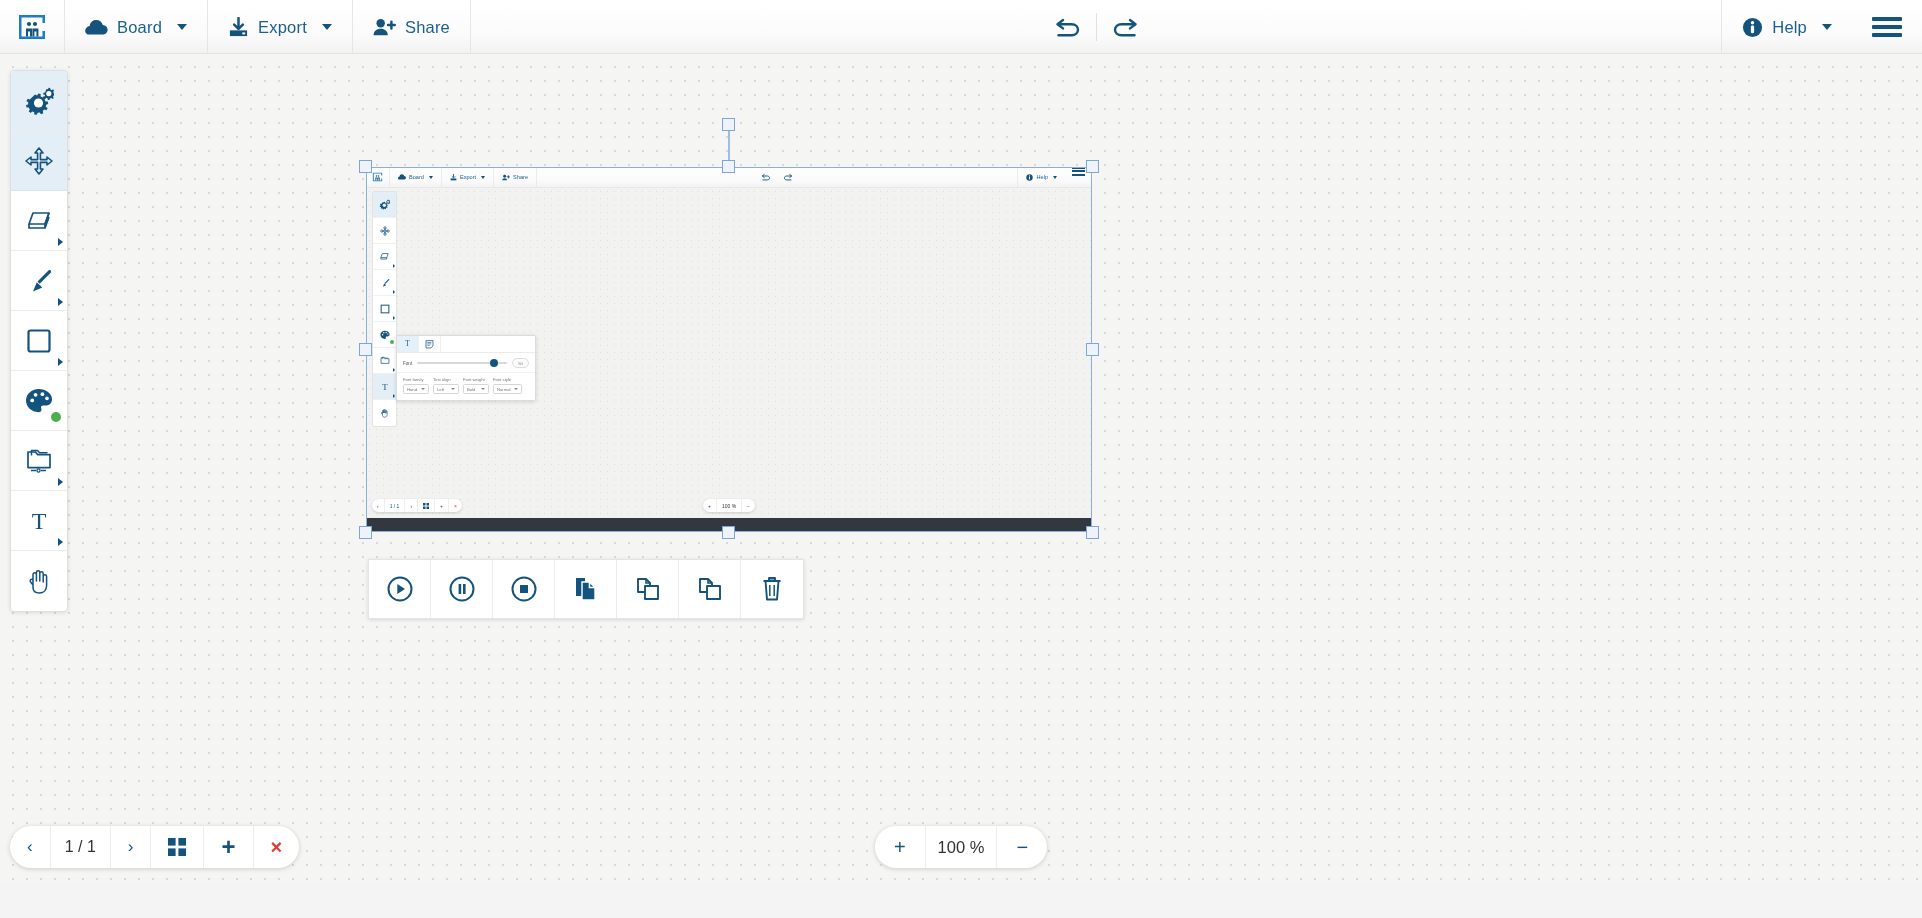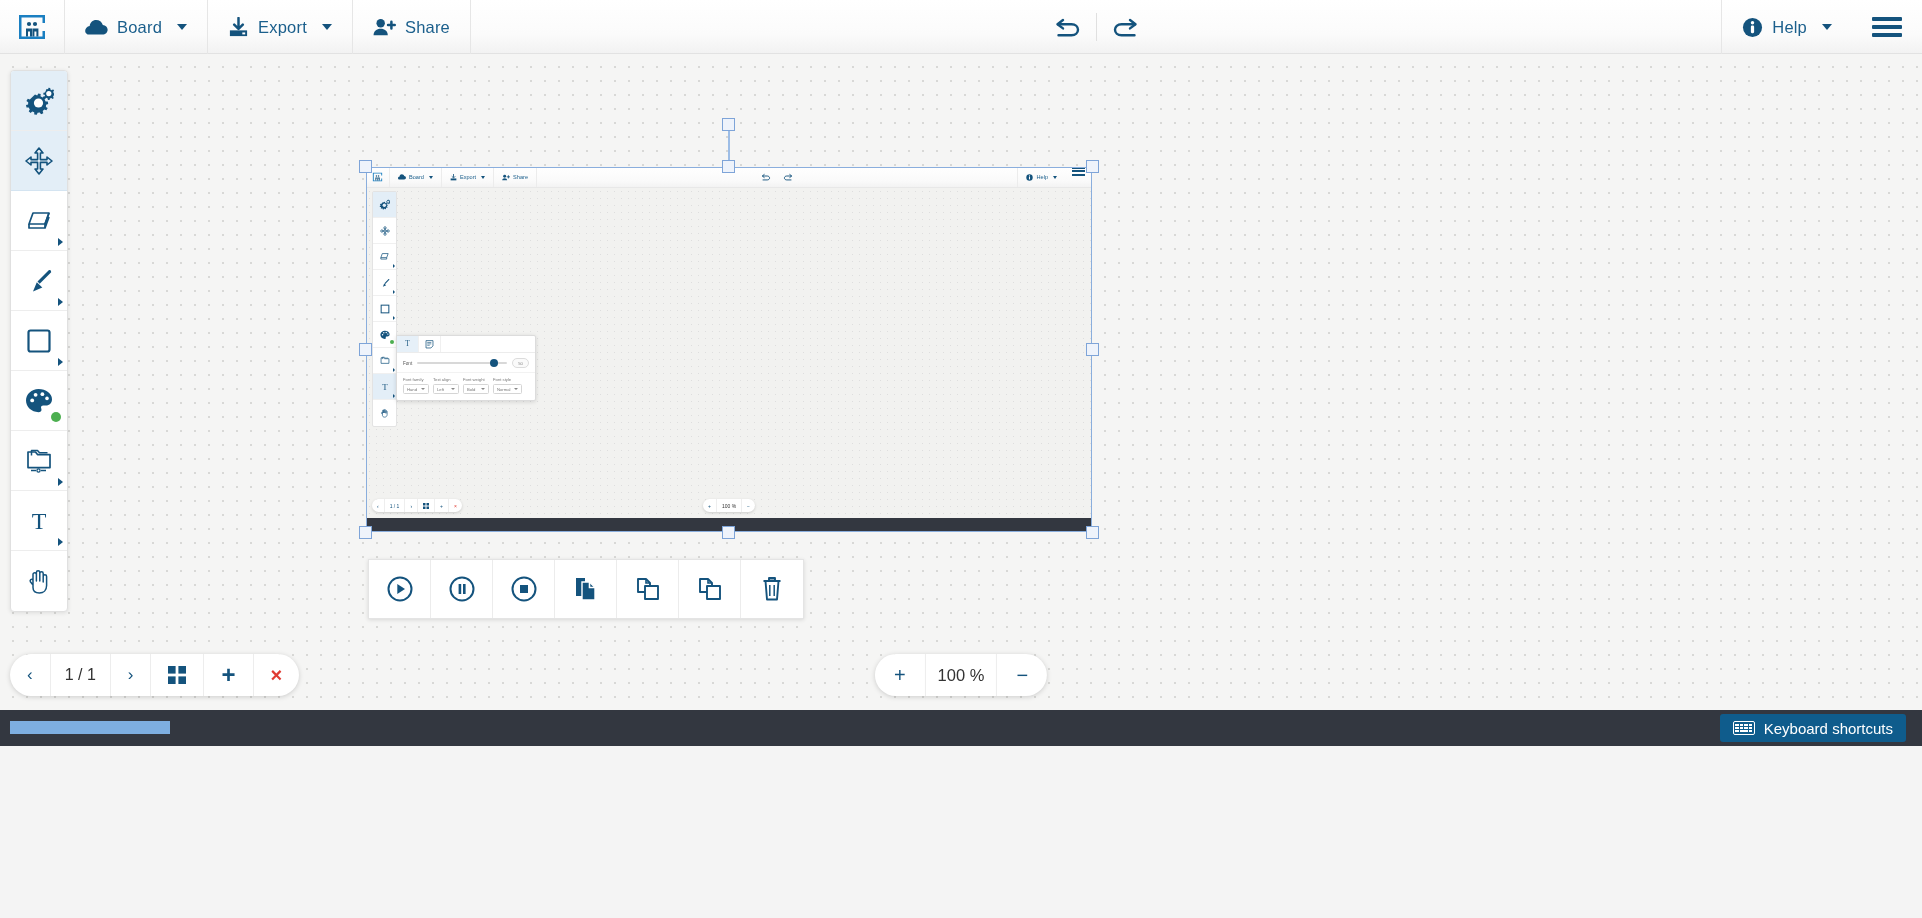--- a/index.html
+++ b/index.html
@@ -2,21 +2,21 @@
 <html><head>
 <meta charset="utf-8">
 <style>
   * { box-sizing: border-box; margin: 0; padding: 0; }
   html, body {
     width: 1922px; height: 918px;
     font-family: "Liberation Sans", sans-serif;
     overflow: hidden;
     background: #f4f4f4;
   }
-  #app { position: relative; width: 1922px; height: 746px; }
+  #app { position: relative; width: 1922px; height: 918px; }
 
   
   .canvas-bg {
     position: absolute; left: 0; top: 54px; right: 0; bottom: 36px;
     background-color: #f5f5f4;
     background-image: radial-gradient(#d8d8d6 1px, transparent 1.1px);
     background-size: 14px 14px;
     background-position: 6px 6px;
   }
 
@@ -749,35 +749,14 @@
     <span class="pg-btn" style="font-size:24px;font-weight:bold;">+</span>
     <span class="pg-btn pg-close">×</span>
   </div>
 
   <div class="zoomctl">
     <span class="zc-btn">+</span>
     <span class="zc-val">100 %</span>
     <span class="zc-btn">−</span>
   </div>
 
-  <div class="statusbar">
-    <div class="progress-outer">
-      <div class="progress-inner"></div>
-    </div>
-    <div class="kbd-shortcuts">
-      <span class="kbd-glyph">
-        <i></i>
-          <i></i>
-          <i></i>
-          <i></i>
-        <i></i>
-          <i></i>
-          <i></i>
-          <i></i>
-        <i></i>
-          <i class="wide"></i>
-          <i></i>
-      </span>
-      <span>Keyboard shortcuts</span>
-    </div>
-  </div>
 
 </div>
 
 </body></html>

